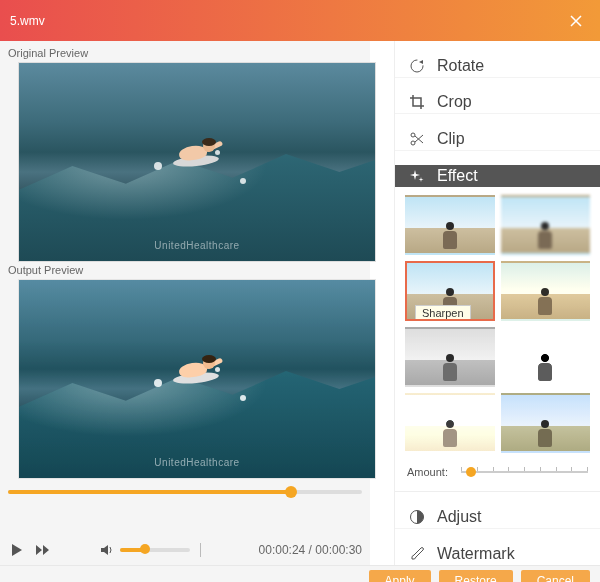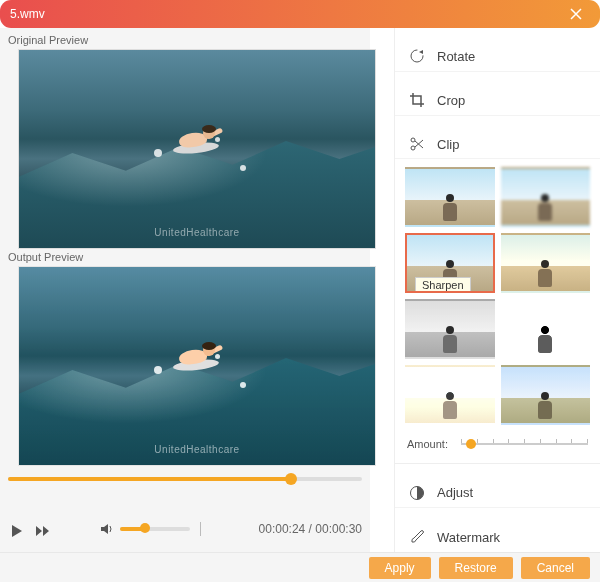--- a/index.html
+++ b/index.html
@@ -1,47 +1,47 @@
 <!DOCTYPE html>
 <html><head>
 <meta charset="utf-8">
 <style>
   * { box-sizing: border-box; margin: 0; padding: 0; font-family: Arial, sans-serif; }
   body { width: 600px; height: 582px; background: #fff; overflow: hidden; font-size: 12px; color: #555; }
-  .titlebar { height: 28px; background: linear-gradient(90deg, #e94e4e 0%, #f29a38 100%); display: flex; align-items: center; padding: 0 10px; color: #fff; border-radius: 11px; }
+  .titlebar { height: 41px; background: linear-gradient(90deg, #e94e4e 0%, #f29a38 100%); display: flex; align-items: center; padding: 0 10px; color: #fff; }
   .titlebar .title { flex: 1; font-size: 12px; }
   .titlebar .close { width: 20px; text-align: center; cursor: pointer; font-size: 14px; }
   .main { display: flex; height: 524px; gap: 24px; }
   .left { width: 370px; background: #f5f5f5; display: flex; flex-direction: column; padding: 4px 6px 0 6px; }
   .plabel { font-size: 11px; color: #666; padding: 2px 0 3px 2px; }
   .preview { width: 100%; height: 210px; background: linear-gradient(180deg,#5b8a9e 0%,#3d6b7a 30%,#2a5560 45%,#4a7280 55%,#2a4a55 70%,#3a5a65 100%); position: relative; overflow: hidden; border: 1px solid #ddd; margin-left: 12px; }
   .wave { position:absolute; bottom:0; left:0; right:0; height:60%; background: radial-gradient(ellipse at 30% 20%, rgba(255,255,255,0.35), transparent 40%), linear-gradient(180deg, #2f6a78 0%, #1e4a55 100%); clip-path: polygon(0 40%, 15% 20%, 30% 35%, 45% 15%, 60% 30%, 75% 10%, 90% 25%, 100% 15%, 100% 100%, 0 100%); }
   .surfer { position:absolute; top:38%; left:42%; width:60px; height:40px; }
   .surfer .body { position:absolute; width:28px; height:14px; background:#f2c9a8; border-radius:50% 50% 40% 40%; top:8px; left:10px; transform:rotate(-8deg);}
   .surfer .head { position:absolute; width:12px; height:12px; background:#e8b890; border-radius:50%; top:2px; left:34px;}
   .surfer .hair { position:absolute; width:14px; height:8px; background:#3a2a1a; border-radius:50%; top:0; left:33px;}
   .surfer .arm { position:absolute; width:18px; height:5px; background:#f2c9a8; border-radius:3px; top:6px; left:36px; transform:rotate(-25deg);}
   .surfer .board { position:absolute; width:46px; height:10px; background:#d8d8d8; border-radius:50%; top:18px; left:4px; transform:rotate(-6deg);}
   .splash { position:absolute; width:8px; height:8px; background:rgba(255,255,255,0.8); border-radius:50%; }
   .wm { position:absolute; bottom:10px; left:50%; transform:translateX(-50%); color:rgba(255,255,255,0.5); font-size:10px; letter-spacing:0.5px;}
   .controls { padding: 6px 2px 0 2px; }
   .seek { position: relative; height: 14px; display:flex; align-items:center; }
   .seek-track { height:4px; background:#ddd; width:100%; border-radius:2px; position:relative;}
   .seek-fill { position:absolute; left:0; top:0; height:4px; background:#f5a623; border-radius:2px; width:80%; }
   .seek-thumb { position:absolute; top:-4px; width:12px; height:12px; background:#f5a623; border-radius:50%; left:calc(80% - 6px);}
-  .row2 { display:flex; align-items:flex-start; height:30px; gap:8px;margin-top:36px; }
+  .row2 { display:flex; align-items:center; height:30px; gap:8px;margin-top:36px; }
   .pbtn { width:18px; height:18px; display:flex; align-items:center; justify-content:center; color:#555; cursor:pointer; }
   .vol { display:flex; align-items:center; gap:6px; margin-left:40px;}
   .vol-track { width:70px; height:4px; background:#ddd; border-radius:2px; position:relative;}
   .vol-fill { position:absolute; left:0; top:0; height:4px; background:#f5a623; width:35%; border-radius:2px;}
   .vol-thumb { position:absolute; top:-4px; left:calc(35% - 5px); width:10px; height:10px; background:#f5a623; border-radius:50%;}
   .vdiv { width:1px; height:14px; background:#bbb; margin-left:4px;}
   .time { margin-left:auto; font-size:12px; color:#666; }
   .right { flex:1; background:#fff; border-left:1px solid #eee; display:flex; flex-direction:column; }
-  .tab { height:34px; display:flex; align-items:center; padding:0 14px; gap:12px; font-size:13px; color:#444; cursor:pointer; border-bottom:1px solid #f3f3f3;margin-top:14px;}
+  .tab { height:34px; display:flex; align-items:center; padding:0 14px; gap:12px; font-size:16px; color:#444; cursor:pointer; border-bottom:1px solid #f3f3f3;margin-top:14px;}
   .tab.active { background:#555; color:#fff; border-bottom:none;}
   .tab .ico { width:16px; height:16px; display:flex; align-items:center; justify-content:center; flex-shrink:0;}
   .effects { padding:8px 10px 4px 10px; display:grid; grid-template-columns: 1fr 1fr; gap:6px; }
   .thumb { height:60px; border:2px solid transparent; position:relative; overflow:hidden; cursor:pointer; background: linear-gradient(180deg,#bfe4f5 0%,#e8f4fa 55%,#cdbfa0 55%,#b8a885 100%);}
   .thumb.sel { border-color:#e86a4a; }
   .person { position:absolute; left:50%; top:44%; transform:translateX(-50%); }
   .person .ph { width:8px; height:8px; background:#2a2a2a; border-radius:50%; margin:0 auto;}
   .person .pb { width:14px; height:18px; background:#7a6a55; border-radius:4px 4px 2px 2px; margin-top:1px;}
   .thumb.blur { filter: blur(1.5px); }
   .thumb.gray { filter: grayscale(1); }
@@ -163,20 +163,29 @@
     <div class="tab">
       <span class="ico">
           <svg width="16" height="16" viewBox="0 0 16 16">
             <circle cx="4" cy="12" r="2" stroke="#555" fill="none"></circle>
             <circle cx="4" cy="4" r="2" stroke="#555" fill="none"></circle>
             <path d="M6 5 L14 12 M6 11 L14 4" stroke="#555"></path>
           </svg>
         </span>
       <span>Clip</span>
     </div>
+    <div class="tab active">
+      <span class="ico">
+          <svg width="16" height="16" viewBox="0 0 16 16">
+            <path d="M6 2 L7 6 L11 7 L7 8 L6 12 L5 8 L1 7 L5 6 Z" fill="#fff"></path>
+            <path d="M12 9 L12.5 11 L14.5 11.5 L12.5 12 L12 14 L11.5 12 L9.5 11.5 L11.5 11 Z" fill="#fff"></path>
+          </svg>
+        </span>
+      <span>Effect</span>
+    </div>
 
     <div class="effects">
       <div class="thumb">
           <div class="person">
             <div class="ph"></div>
             <div class="pb"></div>
           </div>
         </div>
       <div class="thumb blur">
           <div class="person">

